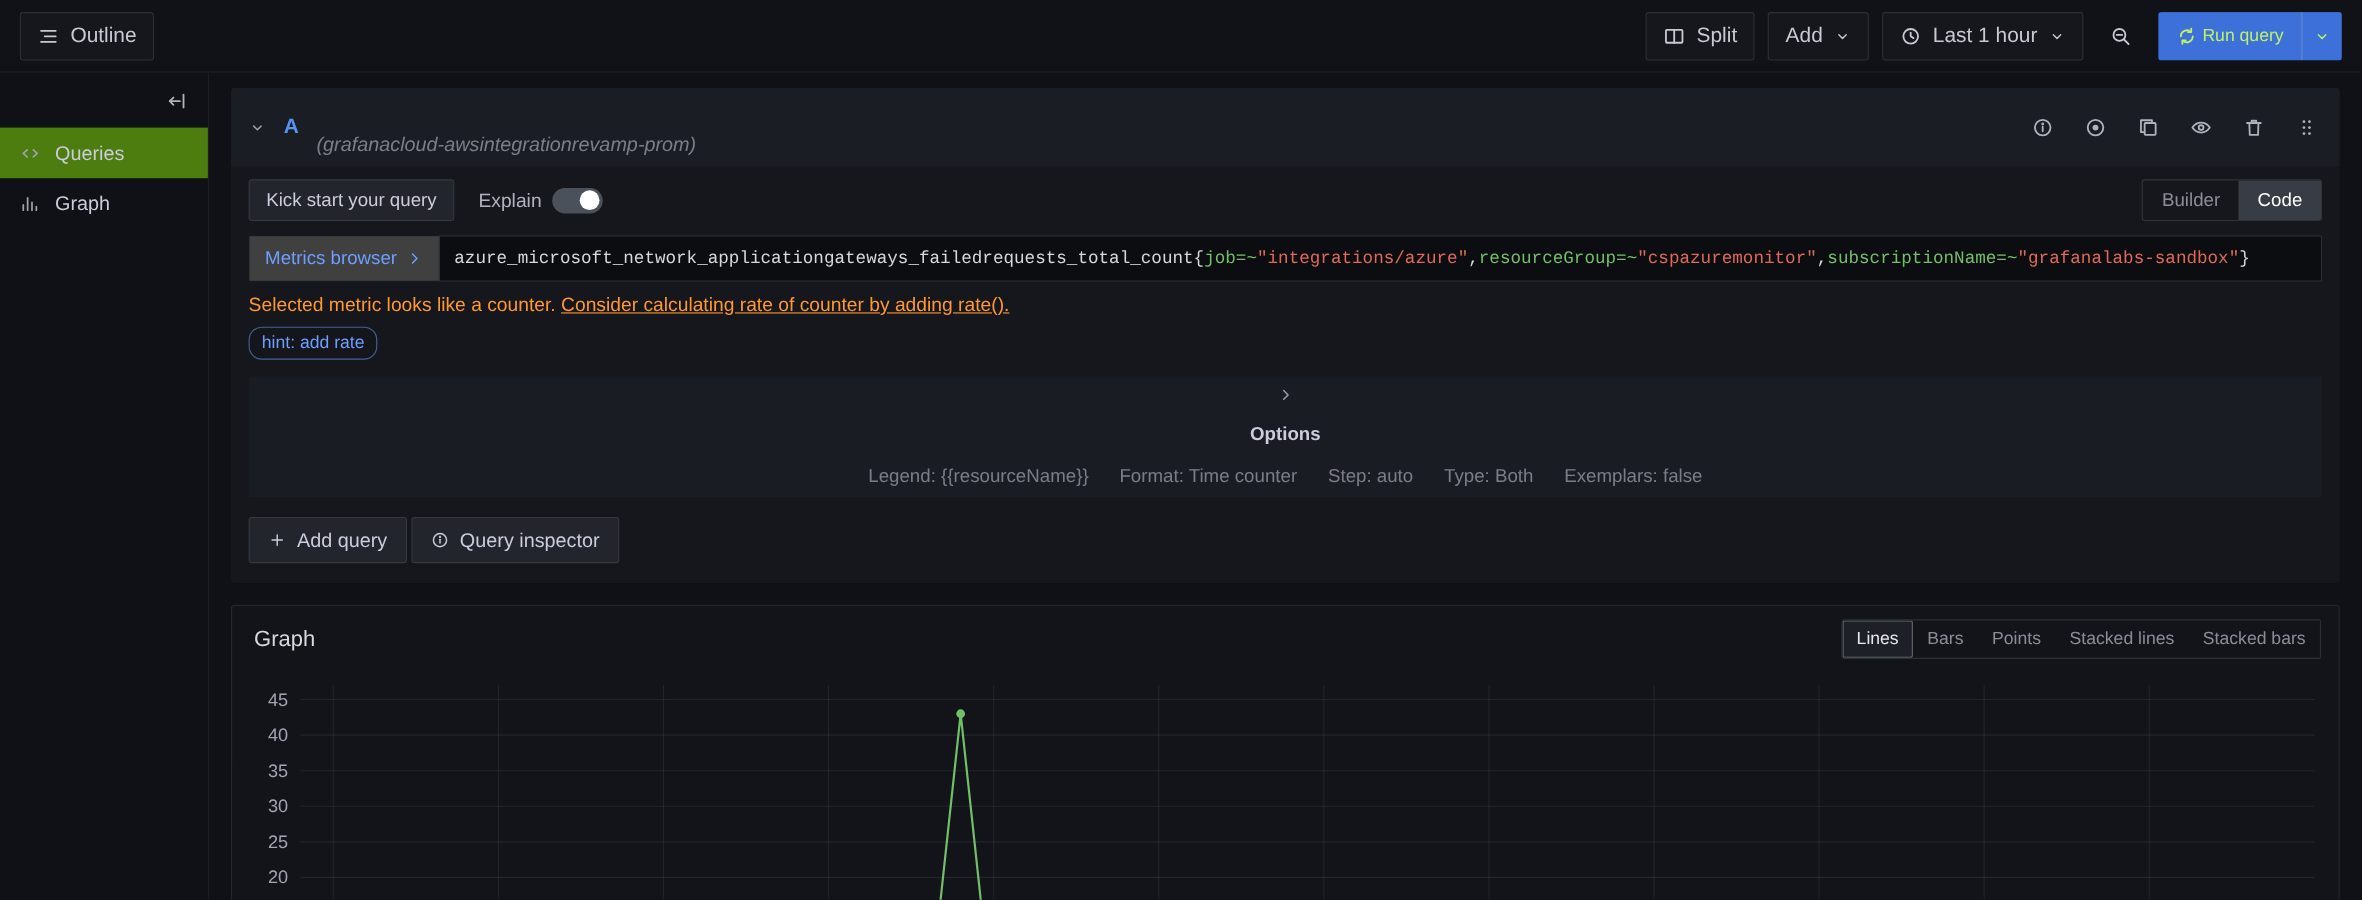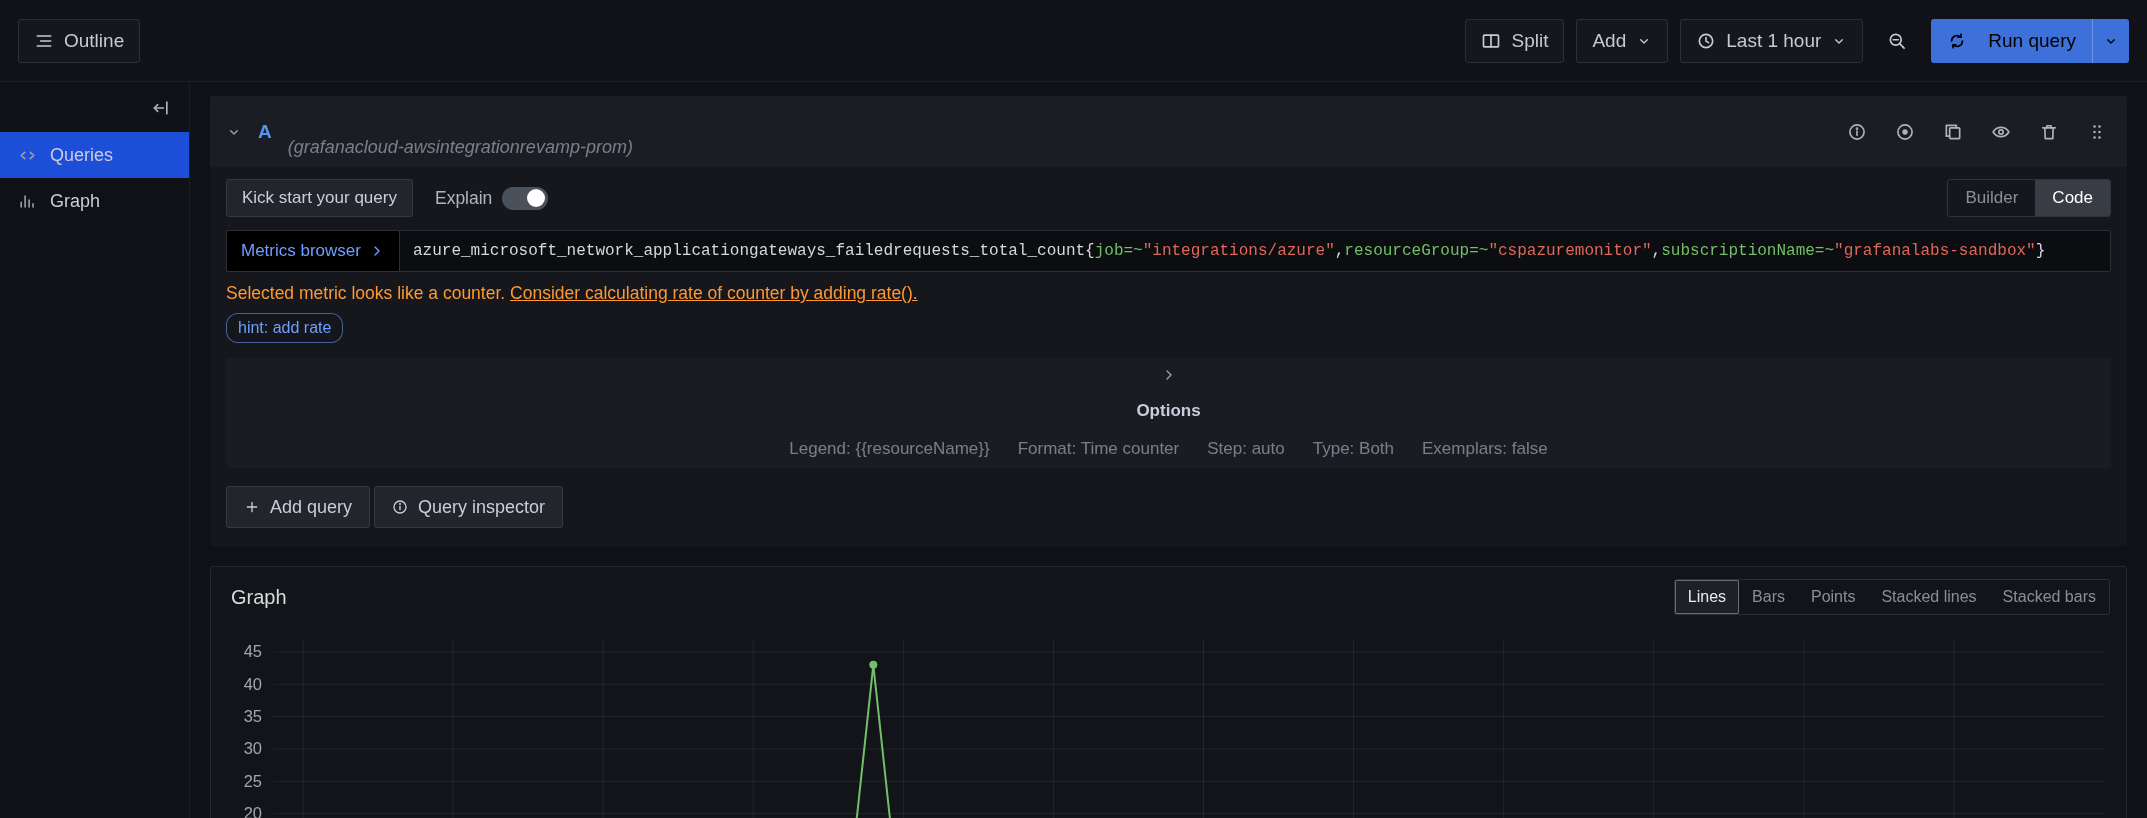--- a/index.html
+++ b/index.html
@@ -9,51 +9,51 @@
     color:#ccccdc;
     font-family:"Liberation Sans", sans-serif;
     font-size:19px;
     position:relative;
   }
   .ico { width:20px; height:20px; stroke:currentColor; fill:none; stroke-width:2; stroke-linecap:round; stroke-linejoin:round; flex:none; }
   .ico.sm { width:16px; height:16px; }
 
   
   .topbar {
-    height:82px; display:flex; align-items:center; justify-content:space-between;
+    height:66px; display:flex; align-items:center; justify-content:space-between;
     padding:0 18px; background:#101217; border-bottom:1px solid #1d2026;
   }
   .tb-group { display:flex; align-items:center; gap:12px; }
   .tb-btn {
     display:inline-flex; align-items:center; gap:10px; height:44px; padding:0 15px;
     background:#15171d; border:1px solid #2c3036; border-radius:3px; color:#c7c9d3;
     font-size:19px; font-family:inherit; cursor:pointer; white-space:nowrap;
   }
   .tb-iconbtn {
     display:inline-flex; align-items:center; justify-content:center; width:44px; height:44px;
     background:transparent; border:none; color:#c7c9d3; cursor:pointer;
   }
   .ds-logo { width:27px; height:27px; flex:none; }
   .run-group { display:flex; height:44px; border-radius:3px; overflow:hidden; }
   .run-main, .run-caret {
-    display:inline-flex; align-items:center; gap:21px; background:#3d71d9; color:#000000;
-    border:none; font-size:19px; font-family:inherit; cursor:pointer; padding:0 16px;
+    display:inline-flex; align-items:center; gap:4px; background:#3d71d9; color:#bef264;
+    border:none; font-size:16px; font-family:inherit; cursor:pointer; padding:0 16px;
   }
   .run-caret { padding:0 10px; border-left:1px solid rgba(255,255,255,0.25); }
 
   
   .layout { display:flex; height:752px; }
   .sidebar { width:190px; flex:none; padding-top:4px; border-right:1px solid #1b1e23; }
   .collapse-row { display:flex; justify-content:flex-end; padding:8px 14px 10px 0; }
   .icon-btn { background:none; border:none; color:#aeb2bc; cursor:pointer; display:inline-flex; padding:4px; }
   .side-item {
     display:flex; align-items:center; gap:13px; height:46px; padding:0 18px;
     font-size:18px; color:#ccccdc; cursor:pointer;
   }
-  .side-item.selected { background:#1d4ed8; }
+  .side-item.selected { background:#4d7c0f; }
   .side-item .ico { width:19px; height:19px; color:#9da2ab; }
 
   .main { flex:1; padding:14px 20px 0 20px; }
 
   
   .query-panel { background:#15171d; border-radius:3px; margin-bottom:20px; }
   .q-header {
     display:flex; align-items:center; gap:16px; padding:9px 16px;
     background:#1a1d23; border-radius:3px 3px 0 0;
   }
@@ -75,21 +75,21 @@
   .seg-group { margin-left:auto; display:flex; height:38px; border:1px solid #2f333a; border-radius:3px; overflow:hidden; }
   .seg-item {
     display:inline-flex; align-items:center; padding:0 17px; font-size:17px; font-family:inherit;
     background:transparent; border:none; color:rgba(204,204,220,0.65); cursor:pointer;
   }
   .seg-item.active { background:#383d45; color:#fff; }
 
   .row3 { display:flex; margin-top:13px; }
   .mb-chip {
     display:inline-flex; align-items:center; gap:8px; padding:0 14px; height:42px;
-    background:#000000; border:1px solid #2c3036; border-right:none; border-radius:2px 0 0 2px;
+    background:#404040; border:1px solid #2c3036; border-right:none; border-radius:2px 0 0 2px;
     color:#6e9fff; font-size:17px; cursor:pointer; white-space:nowrap;
   }
   .query-input {
     flex:1; height:42px; display:flex; align-items:center; padding:0 13px;
     background:#0b0d11; border:1px solid #2c3036; border-radius:0 2px 2px 0;
     font-family:"Liberation Mono","DejaVu Sans Mono",monospace; font-size:16px;
     white-space:nowrap; overflow:hidden; cursor:text;
   }
   .tok-metric { color:#d5d8dd; } .tok-punct { color:#d5d8dd; }
   .tok-label { color:#73bf69; } .tok-op { color:#73bf69; }

